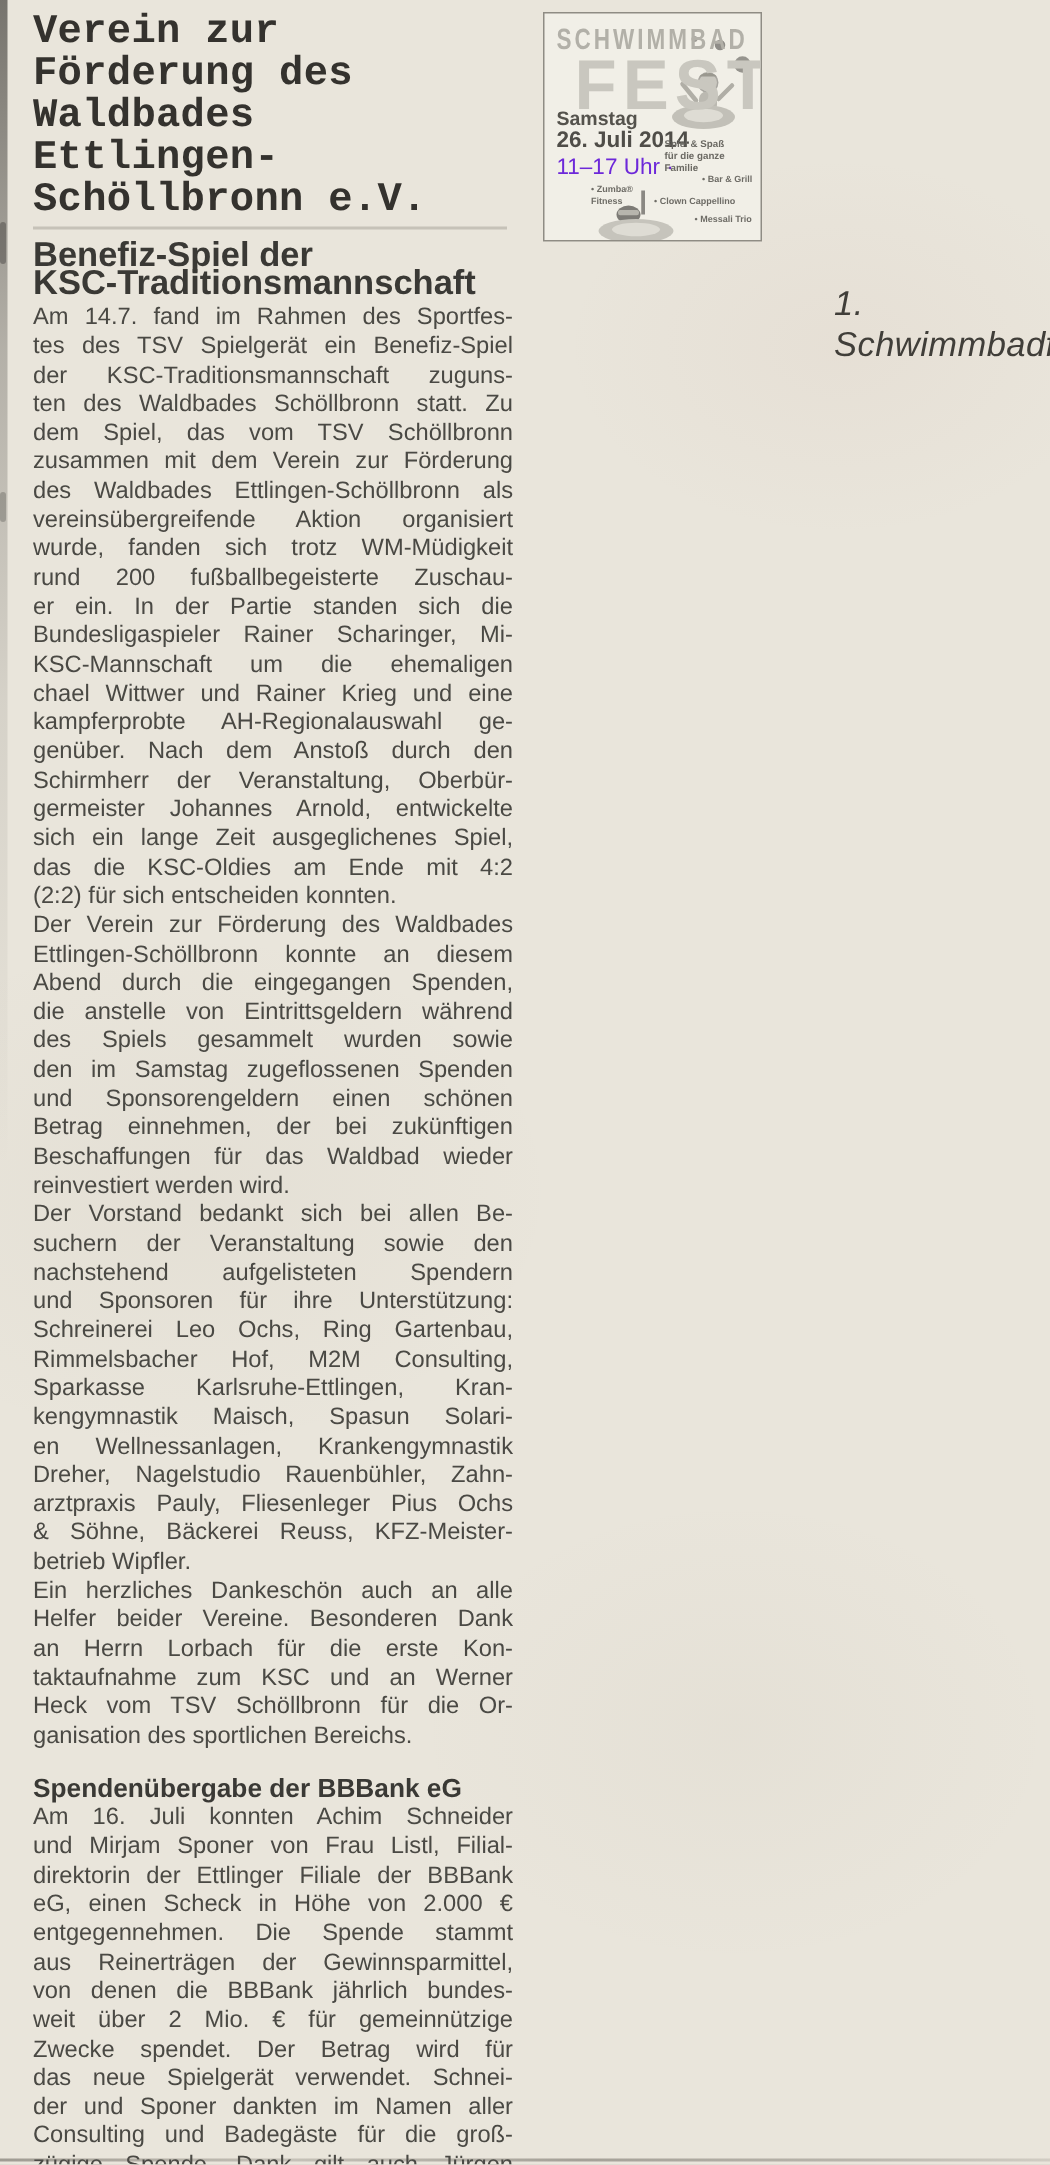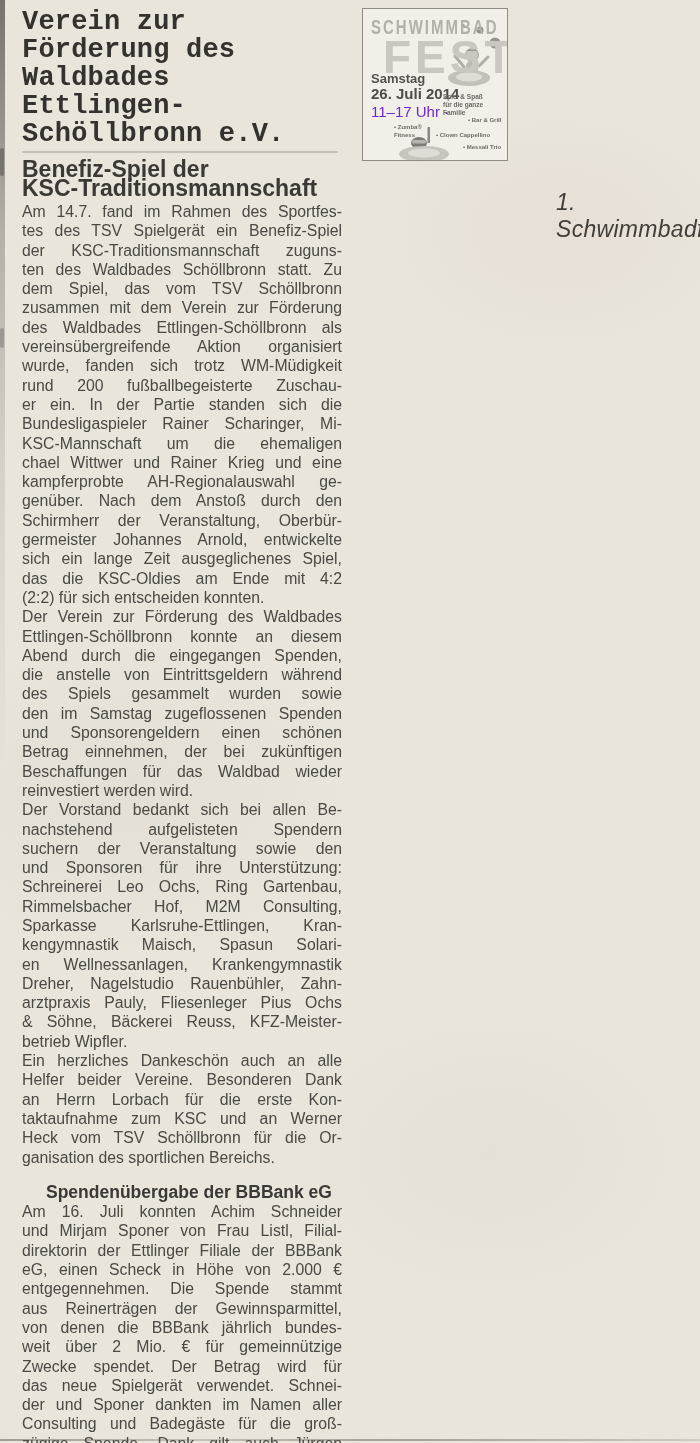--- a/index.html
+++ b/index.html
@@ -25,21 +25,21 @@
   .title .title-line{
     font-family:Liberation Mono, monospace;font-weight:600;
     font-size:27px;line-height:28px;color:#34322e;letter-spacing:.2px;}
   .rule{height:2px;background:#c6c2b8;margin:3px 0 7px 0;width:316px;}
   .h2 .h2-line{font-size:23px;line-height:18.5px;font-weight:bold;color:#3a3935;}
   .body{margin-top:5px;}
   .para .tline{
     font-size:15.8px;line-height:19.3px;color:#4a4944;
     text-align:justify;text-align-last:justify;}
   .para .tline:last-child{text-align-last:left;}
-  .h3{font-size:17.5px;line-height:19.3px;font-weight:bold;color:#3a3935;margin-top:16px;margin-left:24px;}
+  .h3{font-size:17.5px;line-height:19.3px;font-weight:bold;color:#3a3935;margin-top:16px;}
 
   
   .poster{
     position:absolute;left:362px;top:8px;width:146px;height:153px;
     background:#f1efe7;border:1px solid #8f8c84;box-sizing:border-box;overflow:hidden;}
   .poster .layer{position:absolute;left:0;top:0;}
   .p-abs{position:absolute;white-space:pre-line;}
   .p-schwimmbad{left:8px;top:7px;font-size:15px;font-weight:bold;letter-spacing:2px;
     color:#b2b0a8;transform:scaleY(1.3);transform-origin:top left;}
   .p-fest{left:20px;top:20px;font-size:46px;font-weight:bold;letter-spacing:4px;
@@ -118,22 +118,22 @@
           <div class="tline">die anstelle von Eintrittsgeldern während</div>
           <div class="tline">des Spiels gesammelt wurden sowie</div>
           <div class="tline">den im Samstag zugeflossenen Spenden</div>
           <div class="tline">und Sponsorengeldern einen schönen</div>
           <div class="tline">Betrag einnehmen, der bei zukünftigen</div>
           <div class="tline">Beschaffungen für das Waldbad wieder</div>
           <div class="tline">reinvestiert werden wird.</div>
         </div>
       <div class="para">
           <div class="tline">Der Vorstand bedankt sich bei allen Be-</div>
+          <div class="tline">suchern der Veranstaltung sowie den</div>
           <div class="tline">nachstehend aufgelisteten Spendern</div>
-          <div class="tline">suchern der Veranstaltung sowie den</div>
           <div class="tline">und Sponsoren für ihre Unterstützung:</div>
           <div class="tline">Schreinerei Leo Ochs, Ring Gartenbau,</div>
           <div class="tline">Rimmelsbacher Hof, M2M Consulting,</div>
           <div class="tline">Sparkasse Karlsruhe-Ettlingen, Kran-</div>
           <div class="tline">kengymnastik Maisch, Spasun Solari-</div>
           <div class="tline">en Wellnessanlagen, Krankengymnastik</div>
           <div class="tline">Dreher, Nagelstudio Rauenbühler, Zahn-</div>
           <div class="tline">arztpraxis Pauly, Fliesenleger Pius Ochs</div>
           <div class="tline">&amp; Söhne, Bäckerei Reuss, KFZ-Meister-</div>
           <div class="tline">betrieb Wipfler.</div>

